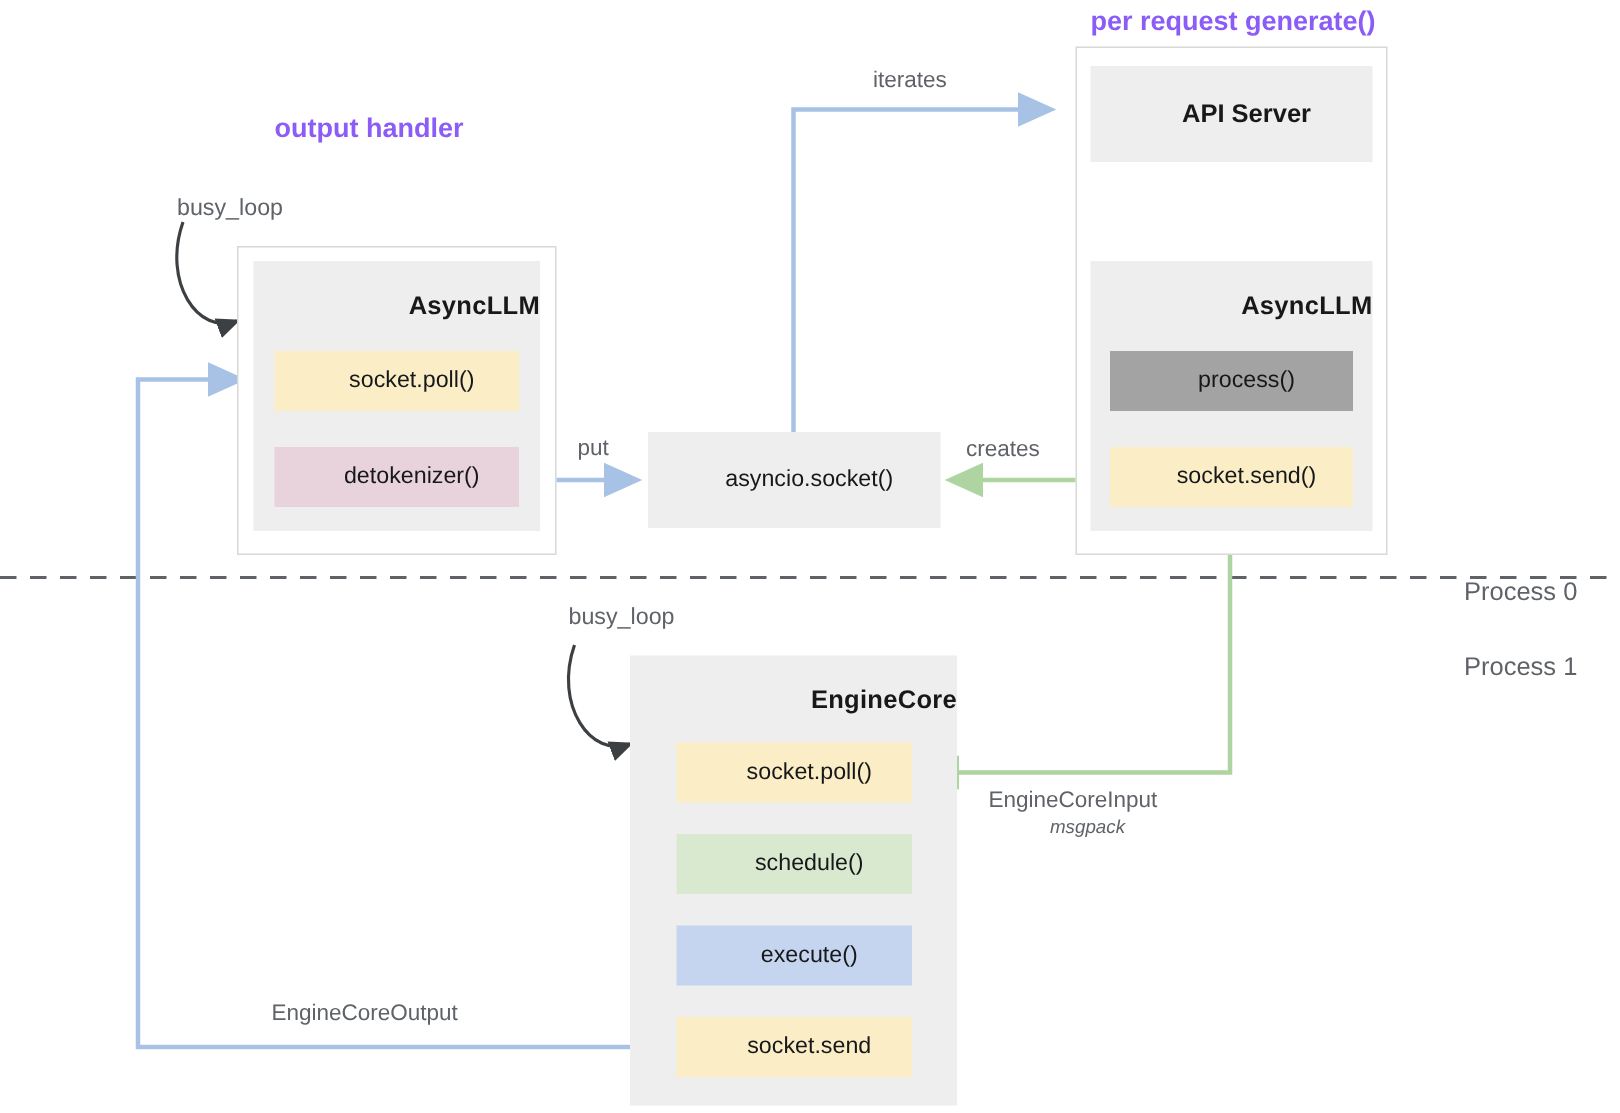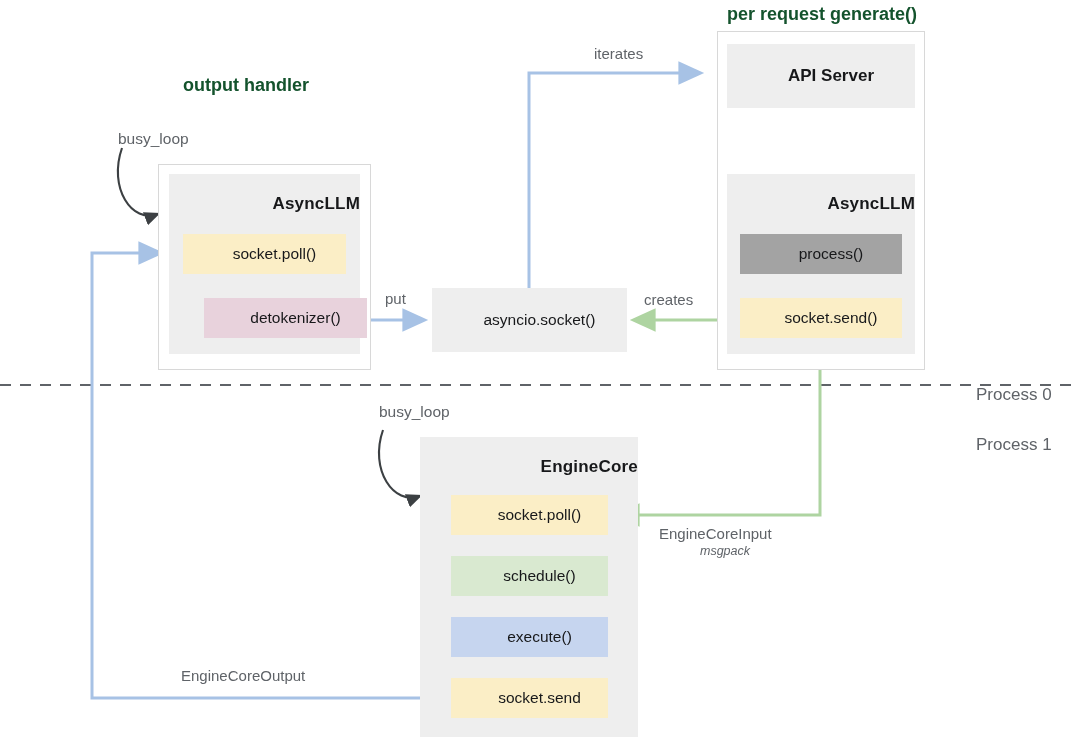--- a/index.html
+++ b/index.html
@@ -48,21 +48,21 @@
   .chip.peach {background:#a3a3a3;}
   .chip.green {background:#d9e9d0;}
   .chip.blue  {background:#c6d5ef;}
   .chip.grey  {background:#eeeeee;}
 
   
   .heading{
     position:absolute;
     font-weight:bold;
     font-size:18px;
-    color:#14532d;
+    color:#8b5cf6;
     white-space:nowrap;
   }
   
   .elabel{
     position:absolute;
     font-size:15px;
     color:#5f6368;
     white-space:nowrap;
   }
   .elabel.big{font-size:15.5px;}
@@ -118,28 +118,28 @@
 
   <div class="heading" style="left:183px;top:75px;">output handler</div>
 
   <div class="elabel big" style="left:118px;top:130px;">busy_loop</div>
 
   <div class="node outer" style="left:158px;top:164px;width:213px;height:206px;"></div>
 
   <div class="node panel" style="left:169px;top:174px;width:191px;height:180px;">
     <div class="panel-title" style="top:20px;">AsyncLLM</div>
     <div class="chip yellow" style="left:14px;top:60px;width:163px;height:40px;">socket.poll()</div>
-    <div class="chip mauve" style="left:14px;top:124px;width:163px;height:40px;margin-left:21px;">detokenizer()</div>
+    <div class="chip mauve" style="left:14px;top:124px;width:163px;height:40px;">detokenizer()</div>
   </div>
 
   <div class="chip grey" style="left:432px;top:288px;width:195px;height:64px;">asyncio.socket()</div>
 
   <div class="elabel" style="left:385px;top:290px;">put</div>
 
-  <div class="elabel" style="left:582px;top:45px;margin-left:12px;">iterates</div>
+  <div class="elabel" style="left:582px;top:45px;">iterates</div>
 
   <div class="elabel" style="left:644px;top:291px;">creates</div>
 
   <div class="heading" style="left:727px;top:4px;">per request generate()</div>
 
   <div class="node outer" style="left:717px;top:31px;width:208px;height:339px;"></div>
 
   <div class="chip grey" style="left:727px;top:44px;width:188px;height:64px;font-weight:bold;font-size:17px;">API Server</div>
 
   <div class="node panel" style="left:727px;top:174px;width:188px;height:180px;">

